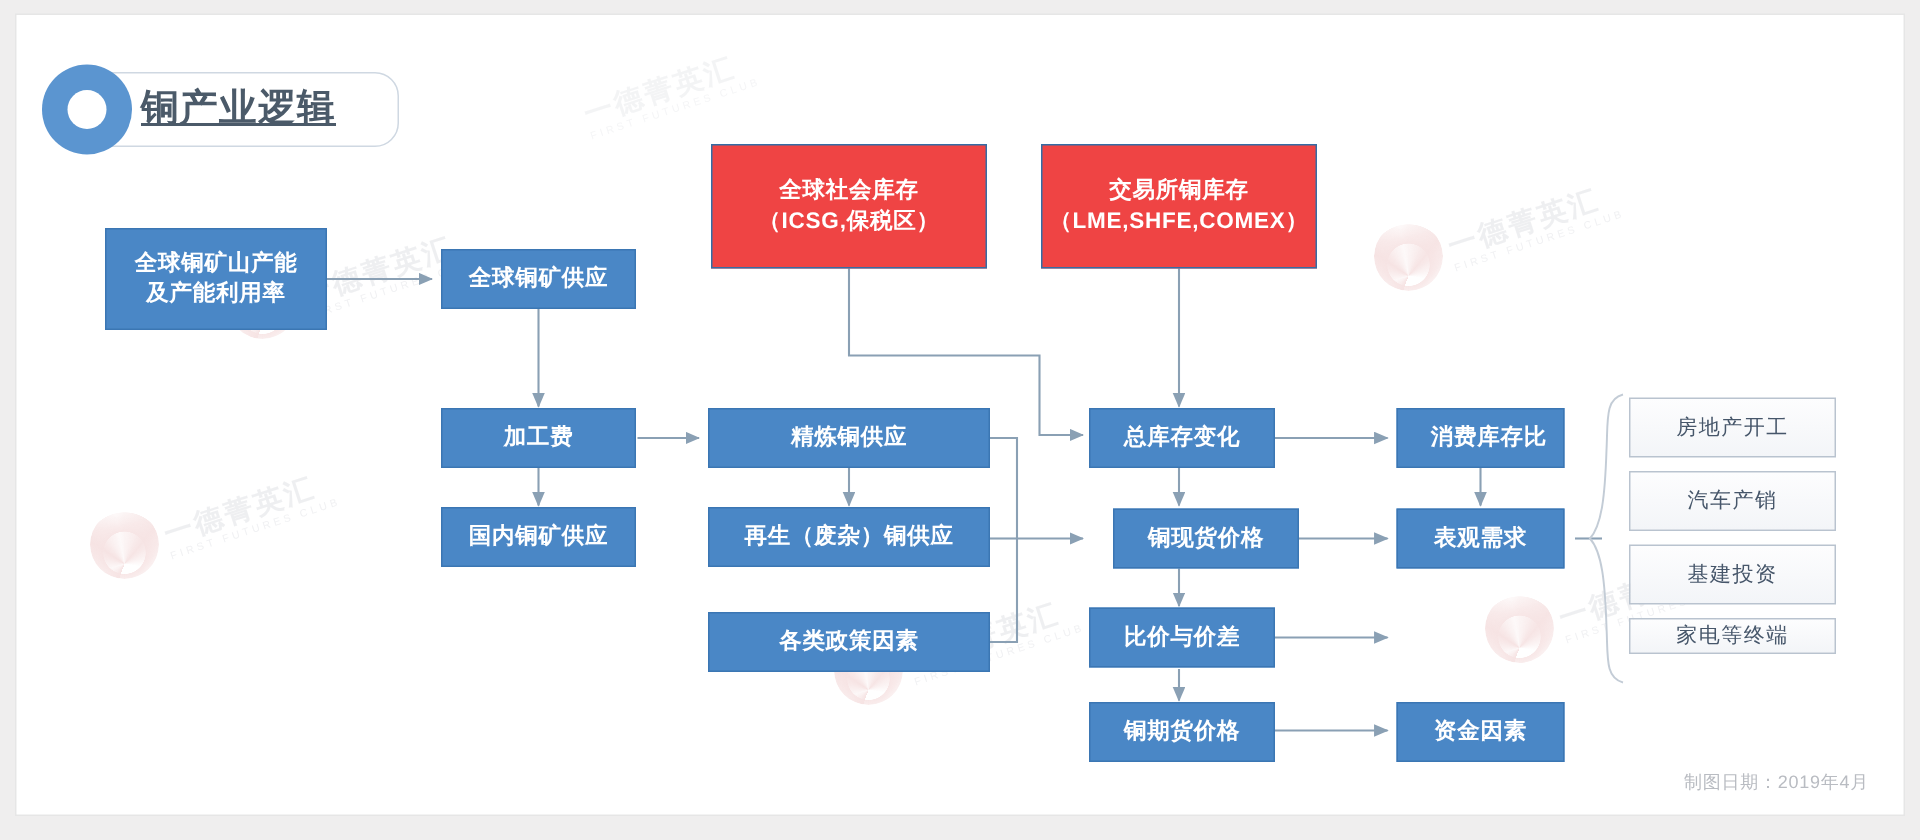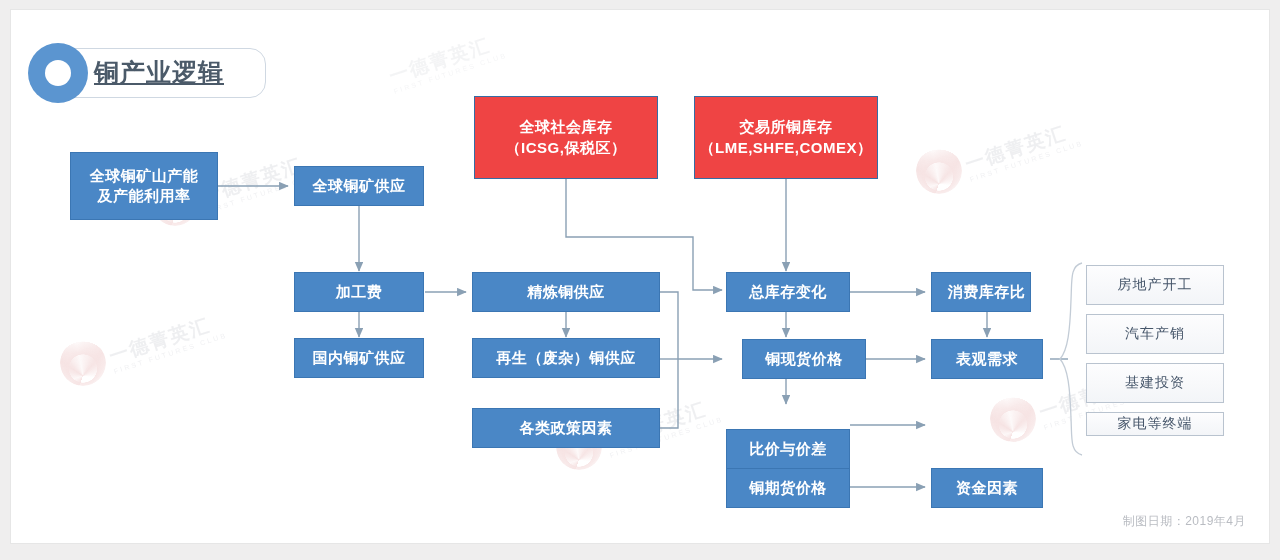--- a/index.html
+++ b/index.html
@@ -213,25 +213,25 @@
     <div>
       <span>交易所铜库存</span>
       <span>（LME,SHFE,COMEX）</span>
     </div>
   </div>
 
   <div class="node" style="left:726px;top:272px;width:124px;height:40px;">总库存变化</div>
 
   <div class="node" style="left:726px;top:339px;width:124px;height:40px;margin-left:16px;">铜现货价格</div>
 
-  <div class="node" style="left:726px;top:405px;width:124px;height:40px;margin-top:24px;">比价与价差</div>
+  <div class="node" style="left:726px;top:405px;width:124px;height:40px;">比价与价差</div>
 
   <div class="node" style="left:726px;top:468px;width:124px;height:40px;">铜期货价格</div>
 
-  <div class="node" style="left:931px;top:272px;width:100px;height:40px;padding-left:15px;">消费库存比</div>
+  <div class="node" style="left:931px;top:272px;width:112px;height:40px;padding-left:15px;">消费库存比</div>
 
   <div class="node" style="left:931px;top:339px;width:112px;height:40px;">表观需求</div>
 
 
   <div class="node" style="left:931px;top:468px;width:112px;height:40px;">资金因素</div>
 
   <div class="wnode" style="left:1086px;top:265px;width:138px;height:40px;">房地产开工</div>
   <div class="wnode" style="left:1086px;top:314px;width:138px;height:40px;">汽车产销</div>
   <div class="wnode" style="left:1086px;top:363px;width:138px;height:40px;">基建投资</div>
   <div class="wnode" style="left:1086px;top:412px;width:138px;height:24px;">家电等终端</div>

